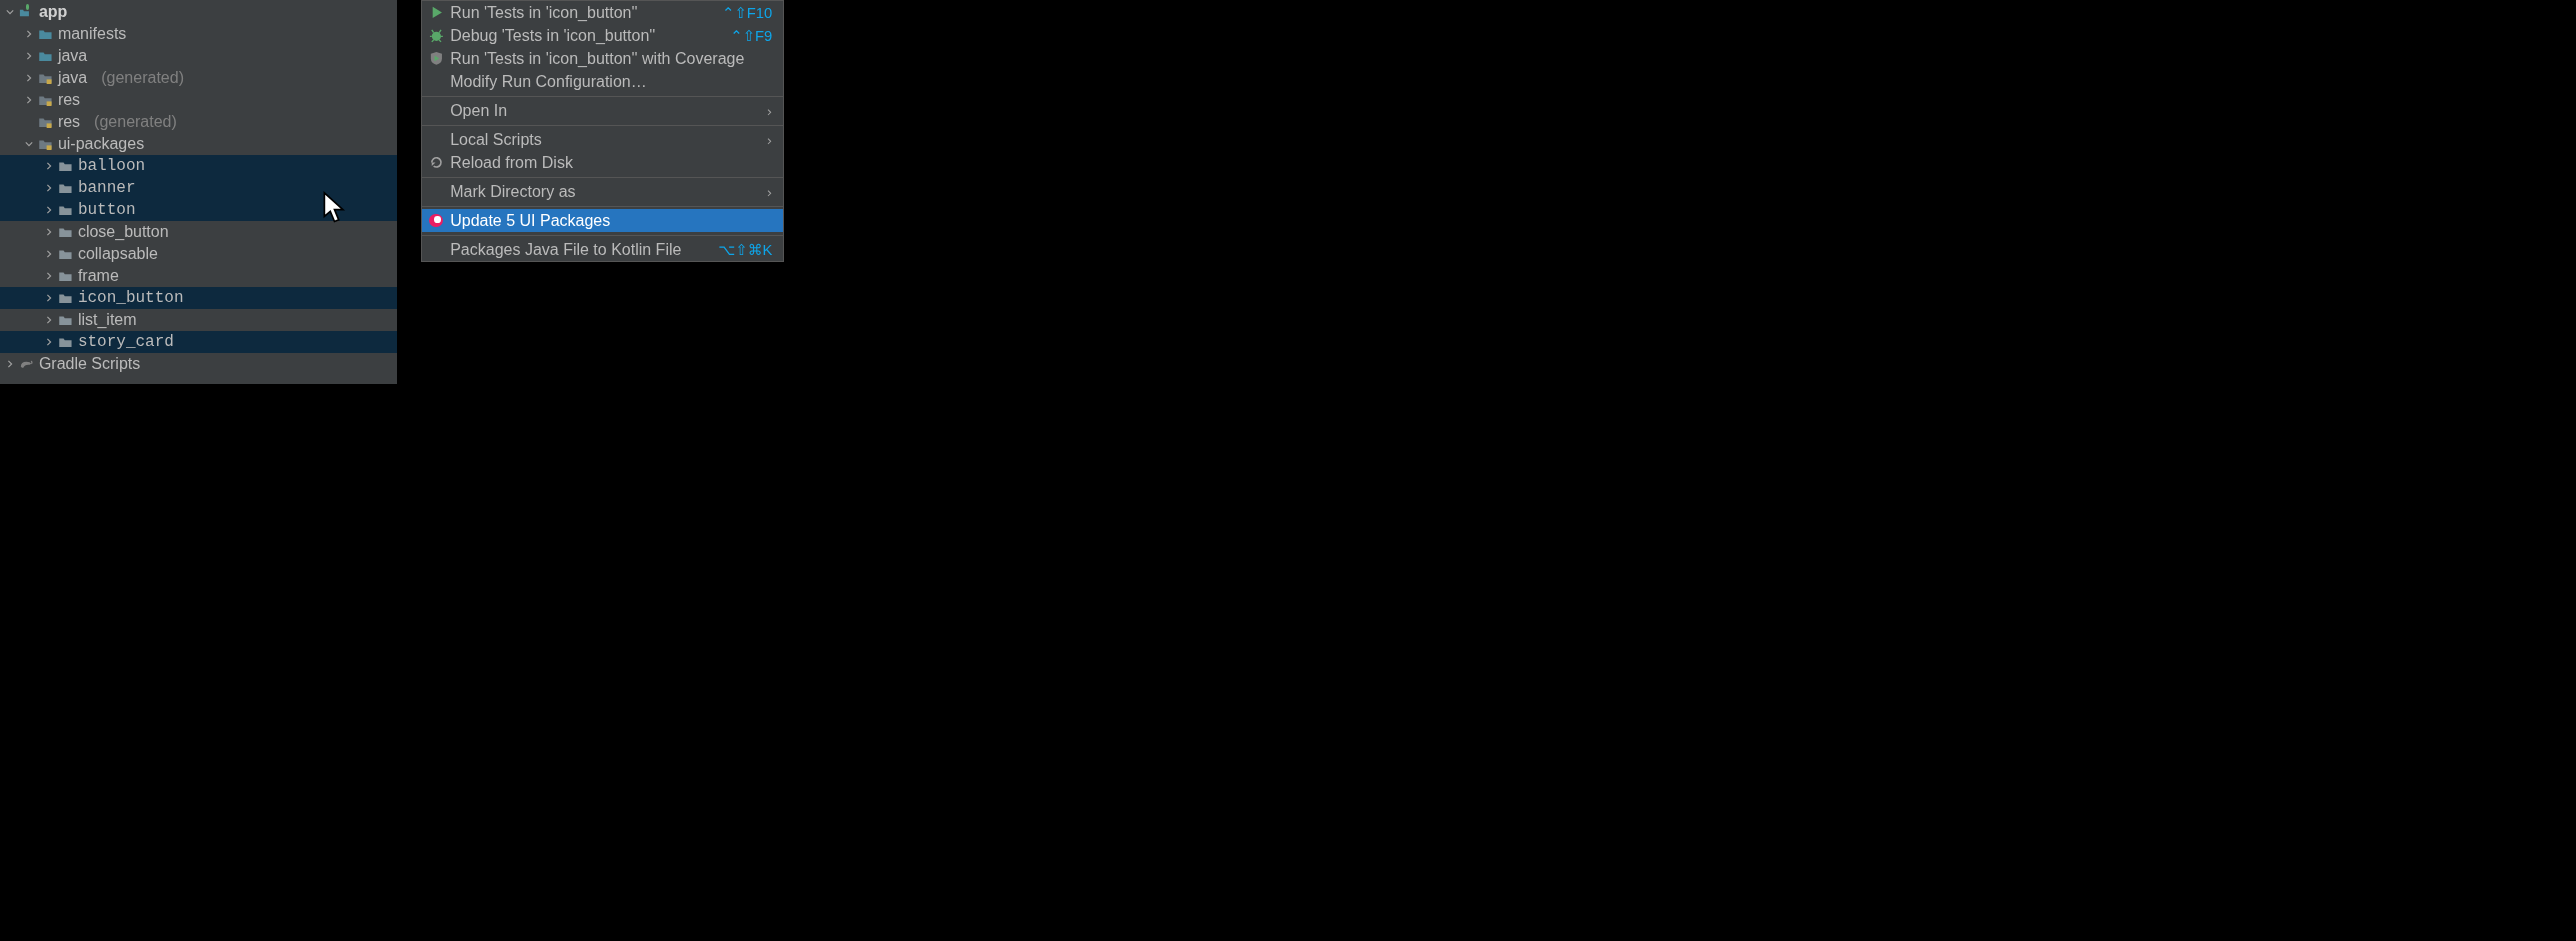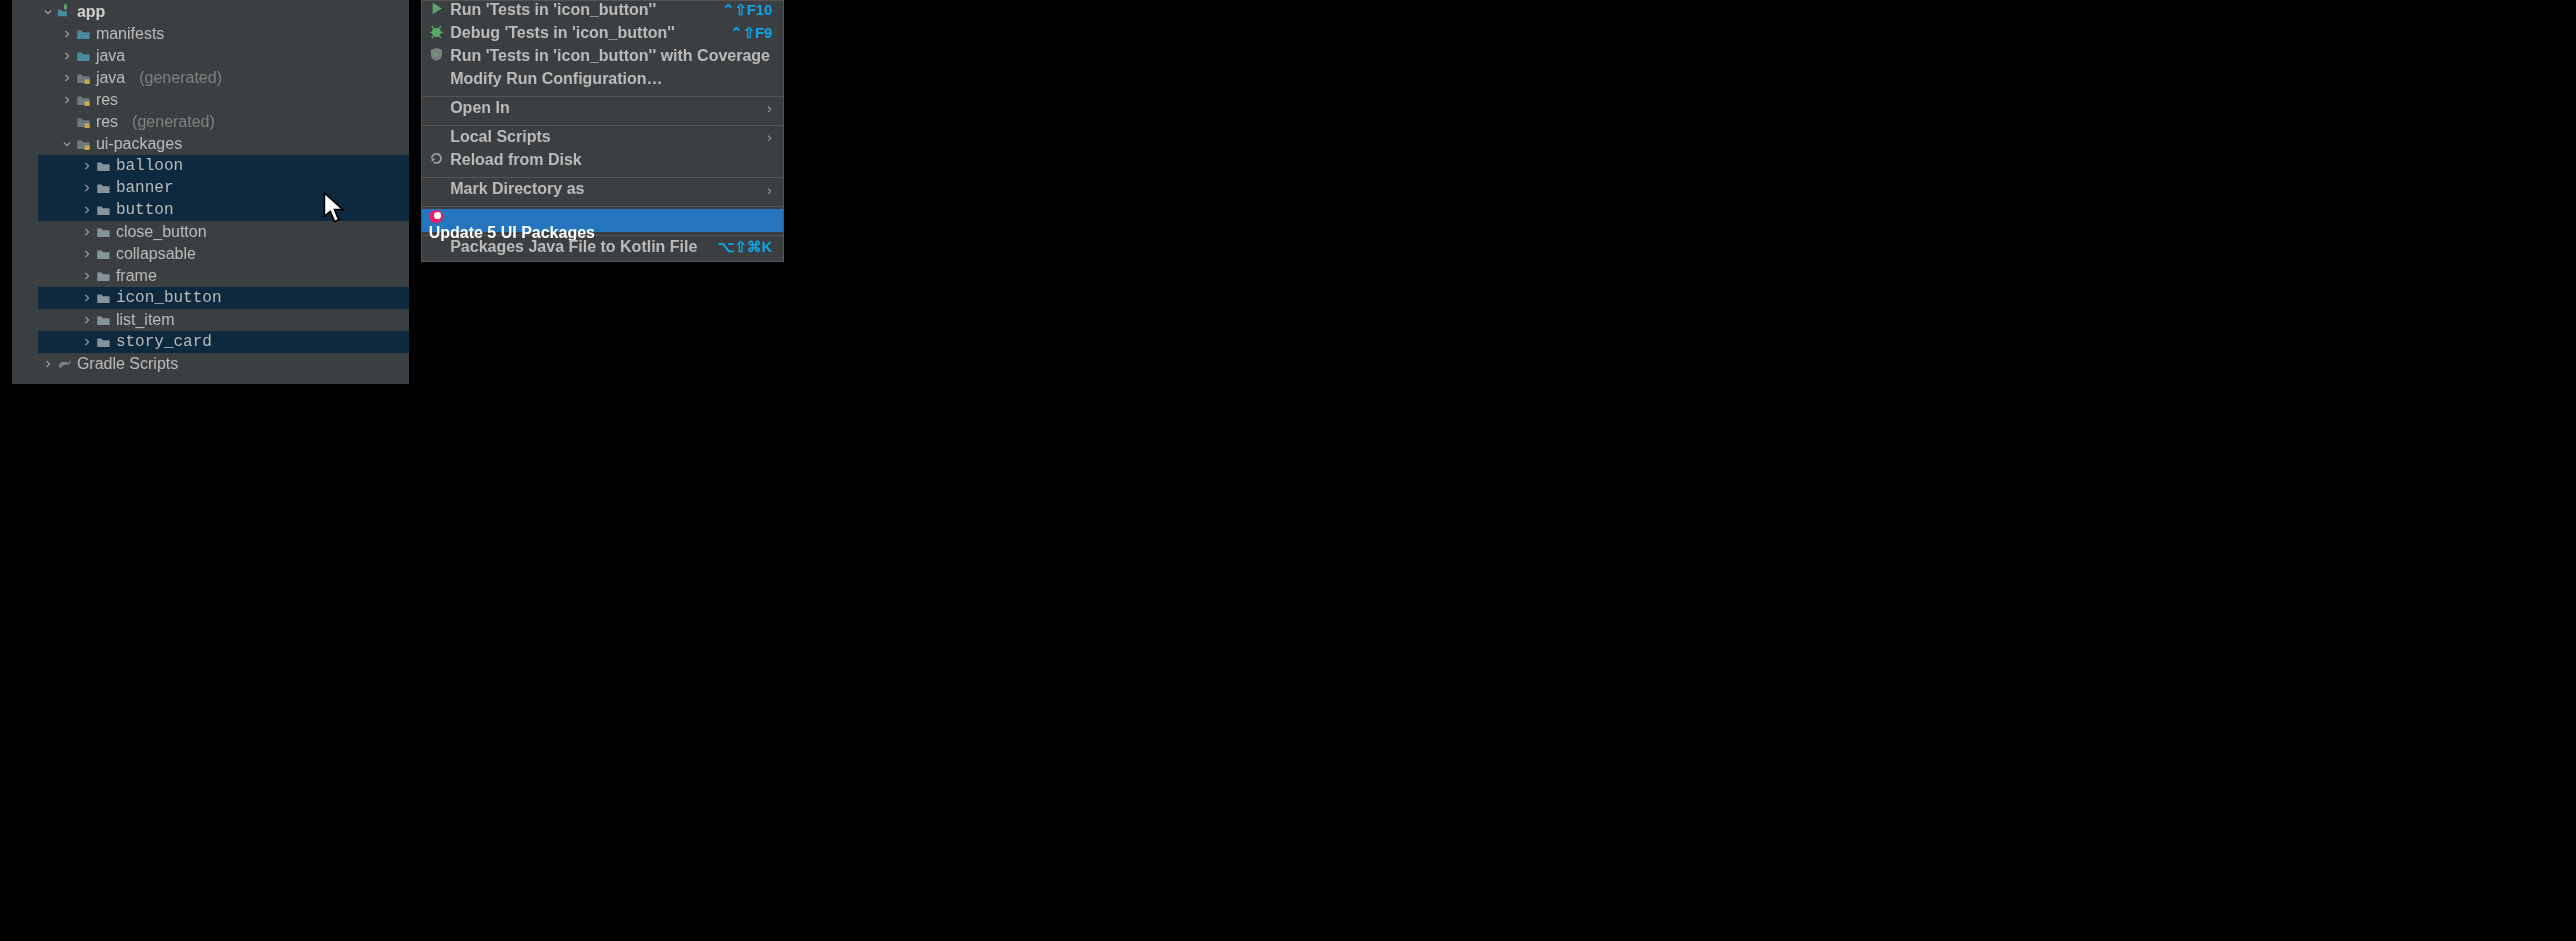--- a/index.html
+++ b/index.html
@@ -8,25 +8,24 @@
     font-family: -apple-system, BlinkMacSystemFont, "Segoe UI", sans-serif;
     font-size: 16px;
     color: #bbbbbb;
     width: 2576px;
     height: 942px;
     overflow: hidden;
     position: relative;
   }
   .panel-left {
     position: absolute;
-    left: 12px; top: 0;
+    left: 0; top: 0;
     width: 397px;
     height: 384px;
     background: #3c3f41;
-    padding-left: 26px;
   }
   .tree { padding-top: 1.3px; }
   .tree-row {
     display: flex;
     align-items: center;
     height: 22px;
     white-space: nowrap;
     padding-left: 4px;
   }
   .tree-row.selected { background: #0d293e; font-family: Liberation Mono, monospace; }
@@ -65,26 +64,25 @@
   .context-menu {
     position: absolute;
     left: 421px; top: 0;
     width: 363px;
     background: #3c3f41;
     border: 0.7px solid #555;
     box-shadow: 0 2.7px 10.7px rgba(0,0,0,0.5);
   }
   .menu-row {
     display: flex;
-    align-items: flex-start;
+    align-items: center;
     height: 23px;
     padding: 0 10.7px 0 6.7px;
-    font-weight: bold;
-  }
-  .menu-row.highlight { background: #2675bf; color: #fff; flex-direction: column; }
+  }
+  .menu-row.highlight { background: #2675bf; color: #fff; }
   .menu-row.highlight .menu-label { color: #fff; }
   .menu-icon {
     width: 14.8px; height: 14.8px;
     display: inline-flex; align-items:center; justify-content:center;
     margin-right: 6.7px;
     flex-shrink: 0;
   }
   .menu-spacer { width: 14.8px; margin-right: 6.7px; flex-shrink: 0; }
   .menu-label { flex: 1; color: #bbbbbb; }
   .menu-shortcut { color: #0ea5e9; font-size: 14.8px; }

